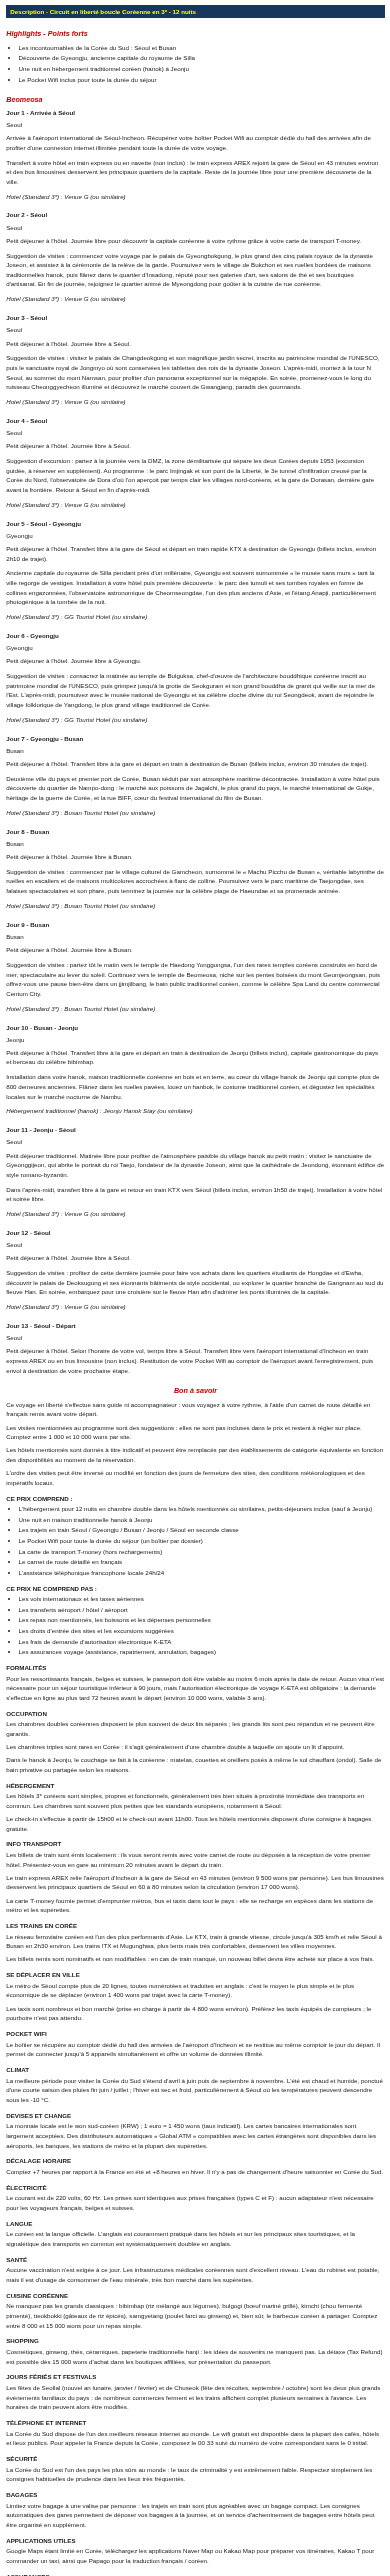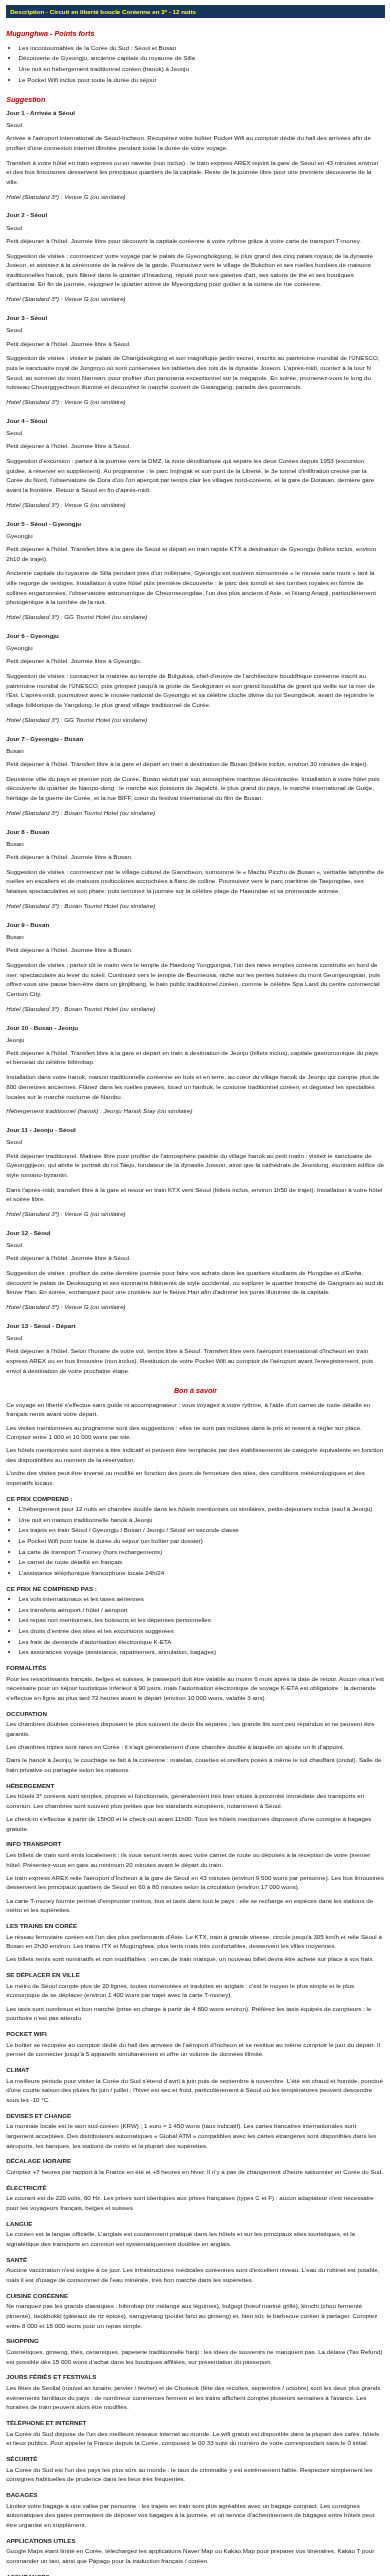--- a/index.html
+++ b/index.html
@@ -49,29 +49,29 @@
 </style>
 </head>
 <body>
 
 <div class="page">
 
   <div class="header-bar" style="background: rgb(23, 55, 93);">
     <span class="title-text" style="color: rgb(255, 255, 0);">Description - Circuit en liberté boucle Coréenne en 3* - 12 nuits</span>
   </div>
 
-  <div class="red-heading" style="color: rgb(192, 0, 0);">Mugunghwa - Points forts</div>
+  <div class="red-heading" style="color: rgb(192, 0, 0);">Highlights - Points forts</div>
   <ul class="highlights-list" id="highlights-list">
       <li>Les incontournables de la Corée du Sud : Séoul et Busan</li>
       <li>Découverte de Gyeongju, ancienne capitale du royaume de Silla</li>
       <li>Une nuit en hébergement traditionnel coréen (hanok) à Jeonju</li>
       <li>Le Pocket Wifi inclus pour toute la durée du séjour</li>
     </ul>
 
-  <div class="red-heading" style="color: rgb(192, 0, 0);">Suggestion</div>
+  <div class="red-heading" style="color: rgb(192, 0, 0);">Beomeosa</div>
   <div id="days-container">
       <div class="day">
         <div class="day-title">Jour 1 - Arrivée à Séoul</div>
         <div class="day-location">Seoul</div>
         <p class="day-para">Arrivée à l'aéroport international de Séoul-Incheon. Récupérez votre boîtier Pocket Wifi au comptoir dédié du hall des arrivées afin de profiter d'une connexion internet illimitée pendant toute la durée de votre voyage.</p>
         <p class="day-para">Transfert à votre hôtel en train express ou en navette (non inclus) : le train express AREX rejoint la gare de Séoul en 43 minutes environ et des bus limousines desservent les principaux quartiers de la capitale. Reste de la journée libre pour une première découverte de la ville.</p>
         <p class="hotel-line">Hotel (Standard 3*) : Venue G (ou similaire)</p>
       </div>
       <div class="day">
         <div class="day-title">Jour 2 - Séoul</div>

